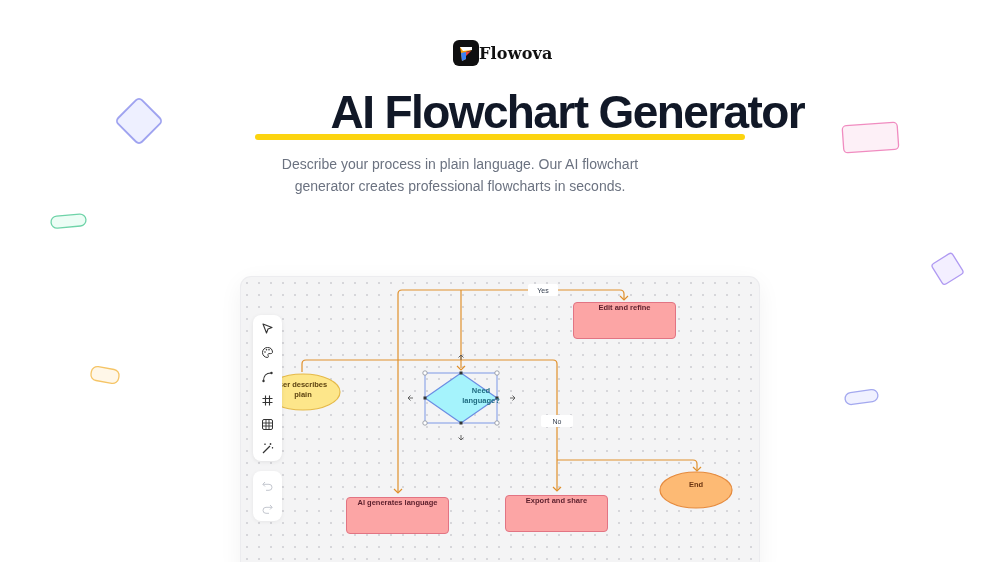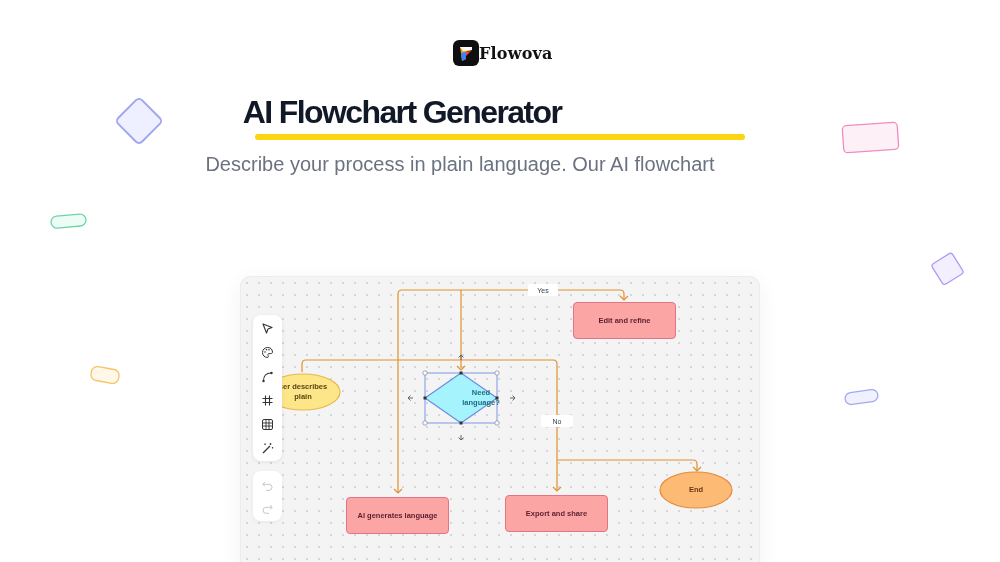--- a/index.html
+++ b/index.html
@@ -3,38 +3,38 @@
 <meta charset="utf-8">
 <style>
   * { box-sizing: border-box; margin: 0; padding: 0; }
   html, body { width: 1000px; height: 562px; overflow: hidden; background: #ffffff; }
   body { position: relative; font-family: "Liberation Sans", "DejaVu Sans", sans-serif; color: #111827; }
 
   .brand { position: absolute; left: 453px; top: 40px; height: 26px; display: flex; align-items: center; }
   .brand-logo { width: 26px; height: 26px; border-radius: 6px; background: #0f0f10; position: relative; overflow: hidden; }
   .brand-name { font-family: "DejaVu Serif", "Liberation Serif", serif; font-weight: bold; font-size: 16px; color: #111; letter-spacing: 0.2px; }
 
-  .hero-title { position: absolute; left: 0; width: 804px; top: 84px; text-align: center; font-size: 32px; font-weight: bold; letter-spacing: -1.6px; color: #111827; line-height: 56px; }
+  .hero-title { position: absolute; left: 0; width: 804px; top: 84px; text-align: right; font-size: 46px; font-weight: bold; letter-spacing: -1.6px; color: #111827; line-height: 56px; }
   .title-underline { position: absolute; left: 255px; top: 134px; width: 490px; height: 6px; background: #fcd40f; border-radius: 3px; }
-  .hero-sub { position: absolute; left: 0; width: 920px; top: 153px; text-align: center; font-size: 20px; line-height: 22px; color: #6b7280; }
+  .hero-sub { position: absolute; left: 0; width: 920px; top: 153px; text-align: center; font-size: 14px; line-height: 22px; color: #6b7280; }
   .hero-sub span { display: block; }
 
   .deco { position: absolute; }
 
   .canvas-card { position: absolute; left: 241px; top: 277px; width: 518px; height: 300px; background: #f4f4f5; border-radius: 10px;
     box-shadow: 0 0 0 1px #ececef, 0 6px 24px rgba(0,0,0,0.06);
     background-image: radial-gradient(#d6d6da 0.9px, transparent 1px); background-size: 12px 12px; background-color: #f4f4f5; overflow: hidden; }
 
   .toolbar { position: absolute; left: 253px; top: 315px; width: 29px; height: 146px; background: #ffffff; border-radius: 8px; box-shadow: 0 1px 4px rgba(0,0,0,0.08); display: flex; flex-direction: column; align-items: center; padding-top: 5px; gap: 7px; }
   .toolbar-2 { position: absolute; left: 253px; top: 471px; width: 29px; height: 50px; background: #ffffff; border-radius: 8px; box-shadow: 0 1px 4px rgba(0,0,0,0.06); display: flex; flex-direction: column; align-items: center; padding-top: 6px; gap: 6px; }
   .tool-btn { width: 18px; height: 17px; display: flex; align-items: center; justify-content: center; cursor: pointer; }
 
   .flow-svg { position: absolute; left: 0; top: 0; }
 
-  .node { position: absolute; display: flex; align-items: center; justify-content: center; text-align: center; font-size: 7.5px; font-weight: bold; line-height: 10px; }
+  .node { position: absolute; display: flex; align-items: flex-start; justify-content: center; text-align: center; font-size: 7.5px; font-weight: bold; line-height: 10px; }
   .rect-node { background: #fca5a5; border: 1px solid #e27483; border-radius: 4px; color: #5b1f2c; }
   .edge-label { position: absolute; background: #ffffff; font-size: 7px; color: #374151; display: flex; align-items: center; justify-content: center; border-radius: 2px; }
 </style>
 </head>
 <body>
 
 <div class="brand">
   <div class="brand-logo">
     <svg width="26" height="26" viewBox="0 0 26 26">
       <path d="M7 7 L19 7 L19 10 L13 12 L13 19 L9 21 L8 13 Z" fill="#f59e0b"></path>
@@ -43,20 +43,21 @@
       <path d="M13 12 L18 11 L13 16 Z" fill="#ef4444"></path>
     </svg>
   </div>
   <span class="brand-name">Flowova</span>
 </div>
 
 <h1 class="hero-title">AI Flowchart Generator</h1>
 <div class="title-underline"></div>
 <p class="hero-sub">
   <span>Describe your process in plain language. Our AI flowchart</span>
+  <span>generator creates professional flowcharts in seconds.</span>
 </p>
 
 <svg class="deco" style="left:110px;top:92px" width="58" height="58">
   <rect x="17" y="17" width="24" height="24" rx="3" transform="rotate(45 29 29) scale(1.4) translate(-8.3 -8.3)" fill="#eef0ff" stroke="#9fa3f0" stroke-width="1.3"></rect>
 </svg>
 <svg class="deco" style="left:48px;top:210px" width="42" height="22">
   <rect x="3" y="5" width="35" height="12" rx="6" transform="rotate(-5 21 11)" fill="#ecfdf5" stroke="#6ed3a8" stroke-width="1.3"></rect>
 </svg>
 <svg class="deco" style="left:86px;top:362px" width="38" height="26">
   <rect x="5" y="6" width="28" height="14" rx="6" transform="rotate(10 19 13)" fill="#fff7e8" stroke="#f5c465" stroke-width="1.3"></rect>

